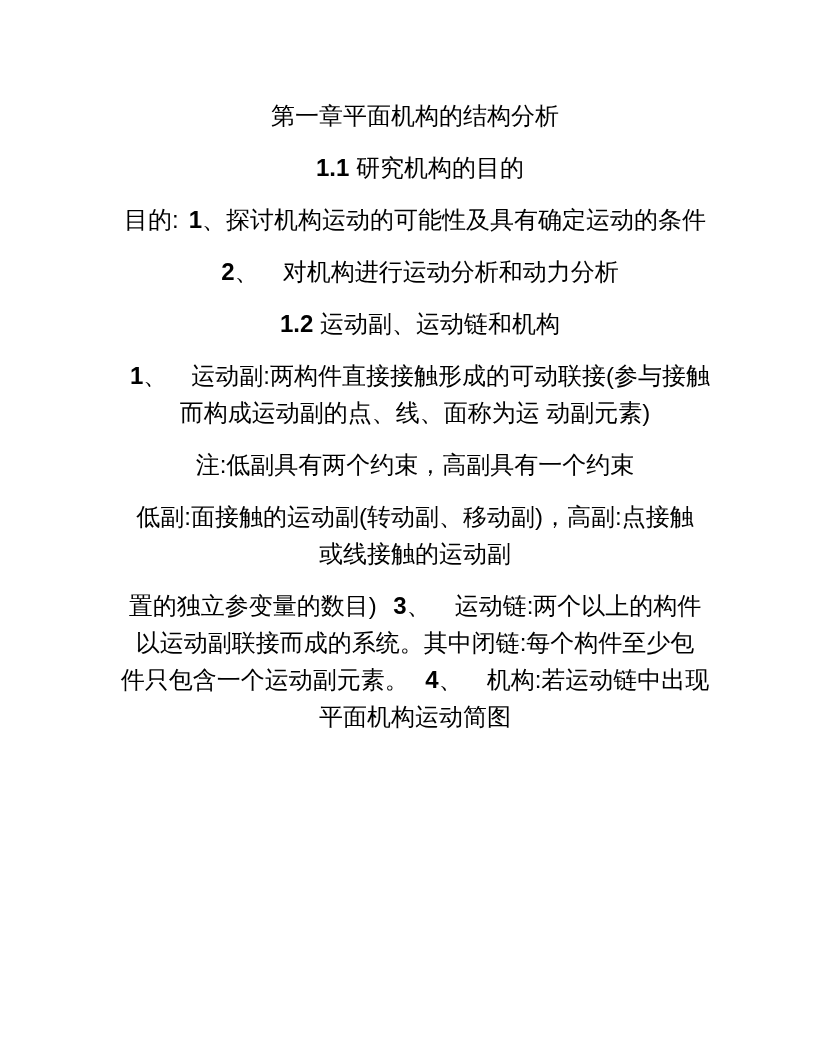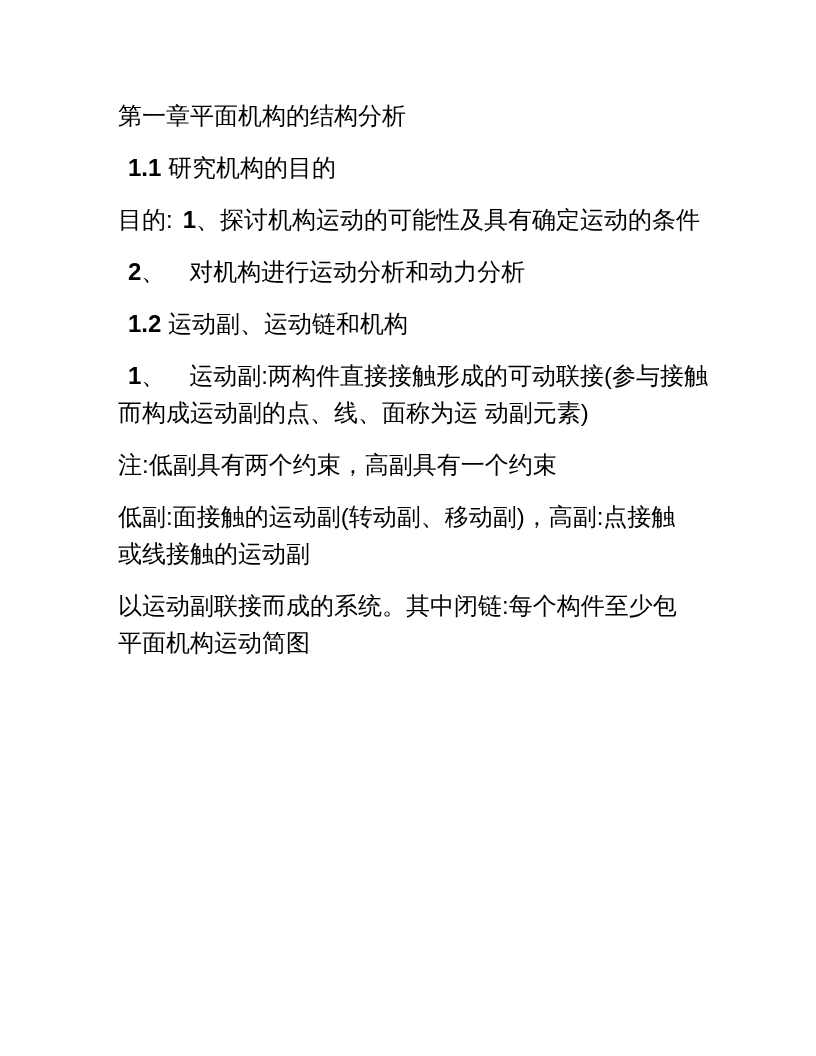--- a/index.html
+++ b/index.html
@@ -10,20 +10,21 @@
   .page {
     position: relative;
     width: 816px;
     height: 1056px;
     box-sizing: border-box;
     background: #ffffff;
     color: #000000;
     padding: 97px 104px 0 118px;
     overflow: hidden;
     font-family: "Liberation Sans", sans-serif;
+    text-align: center;
   }
   .para {
     margin: 0 0 15px 0;
   }
   .line {
     font-size: 24px;
     line-height: 37px;
     white-space: pre;
     color: #000000;
   }
@@ -66,17 +67,19 @@
   <div class="para">
     <div class="line"><span>注:低副具有两个约束，高副具有一个约束</span></div>
   </div>
 
   <div class="para">
     <div class="line"><span>低副:面接触的运动副(转动副、移动副)，高副:点接触</span></div>
     <div class="line"><span>或线接触的运动副</span></div>
   </div>
 
   <div class="para">
+    <div class="line"><span>置的独立参变量的数目) </span><span class="b">3</span><span>、　运动链:两个以上的构件</span></div>
     <div class="line"><span>以运动副联接而成的系统。其中闭链:每个构件至少包</span></div>
+    <div class="line"><span>件只包含一个运动副元素。 </span><span class="b">4</span><span>、　机构:若运动链中出现</span></div>
     <div class="line"><span>平面机构运动简图</span></div>
   </div>
 
 </div>
 
 </body></html>

